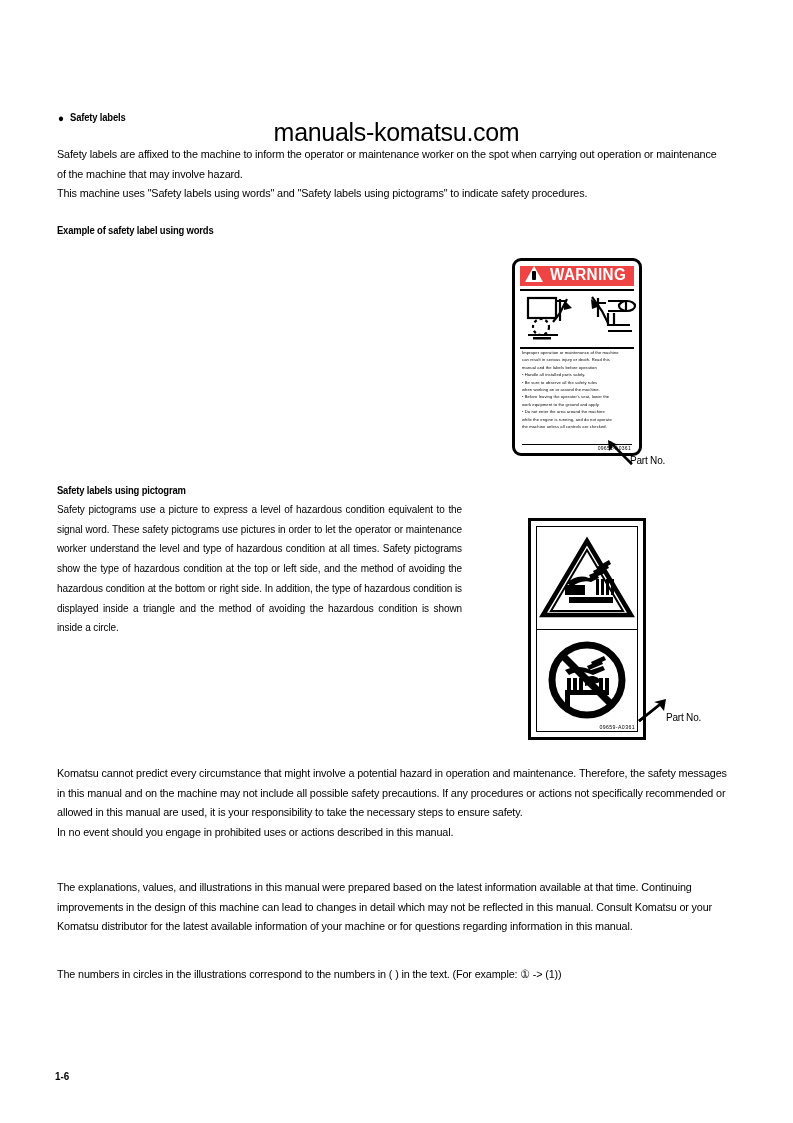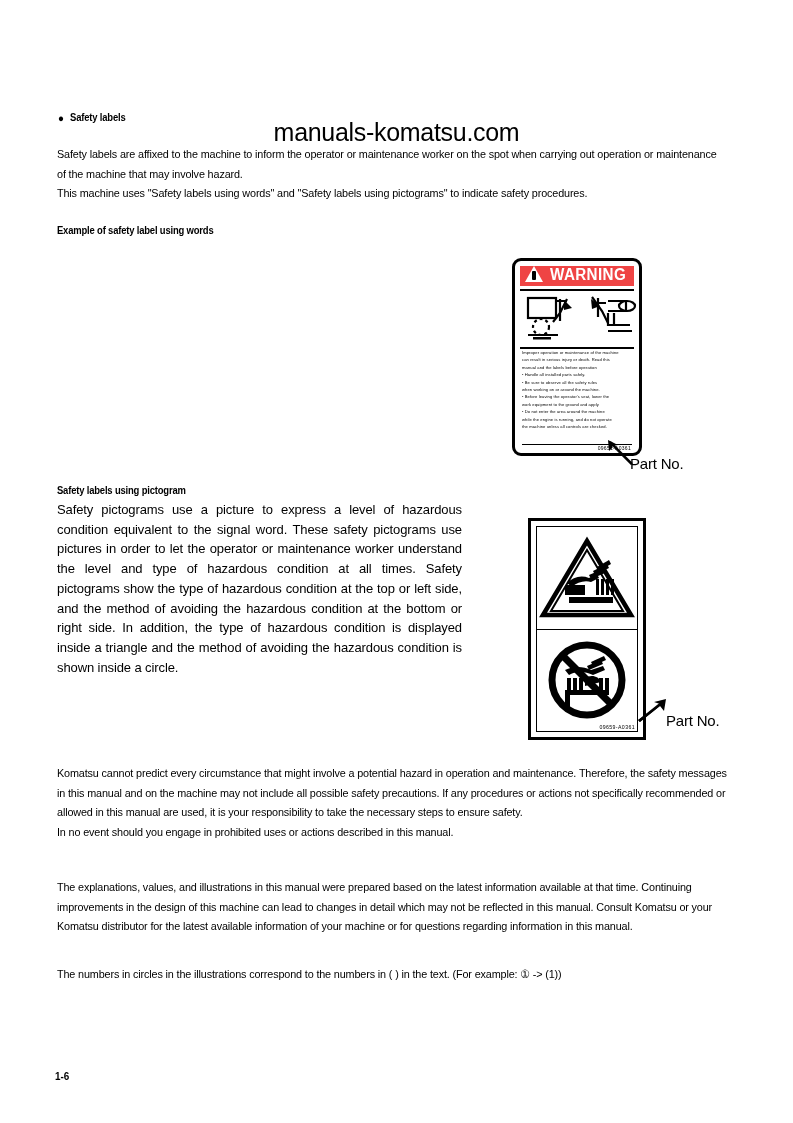--- a/index.html
+++ b/index.html
@@ -103,21 +103,21 @@
     white-space: nowrap;
   }
   #words-head { left: 57px; top: 224px; }
   #picto-head { left: 57px; top: 484px; }
 
   #picto-para {
     position: absolute;
     left: 57px;
     top: 500px;
     width: 405px;
-    font-size: 13px;
+    font-size: 10px;
     line-height: 19.7px;
     text-align: justify;
     letter-spacing: -0.1px;
   }
   #picto-para p { margin: 0; }
 
   #komatsu-para { left: 57px; top: 764px; width: 708px; }
   #explain-para { left: 57px; top: 878px; width: 706px; }
   #numbers-para { left: 57px; top: 965px; width: 706px; }
 
@@ -222,21 +222,21 @@
     position: absolute;
     left: 7px;
     right: 7px;
     bottom: 8px;
     height: 1.5px;
     background: #000;
   }
 
   .partno-callout {
     position: absolute;
-    font-size: 15px;
+    font-size: 10px;
     letter-spacing: -0.2px;
     white-space: nowrap;
   }
   #partno-1 { left: 630px; top: 455px; }
   #partno-2 { left: 666px; top: 712px; }
 
   .arrow-svg { position: absolute; }
   #arrow-1 { left: 600px; top: 440px; }
   #arrow-2 { left: 636px; top: 698px; }
 

